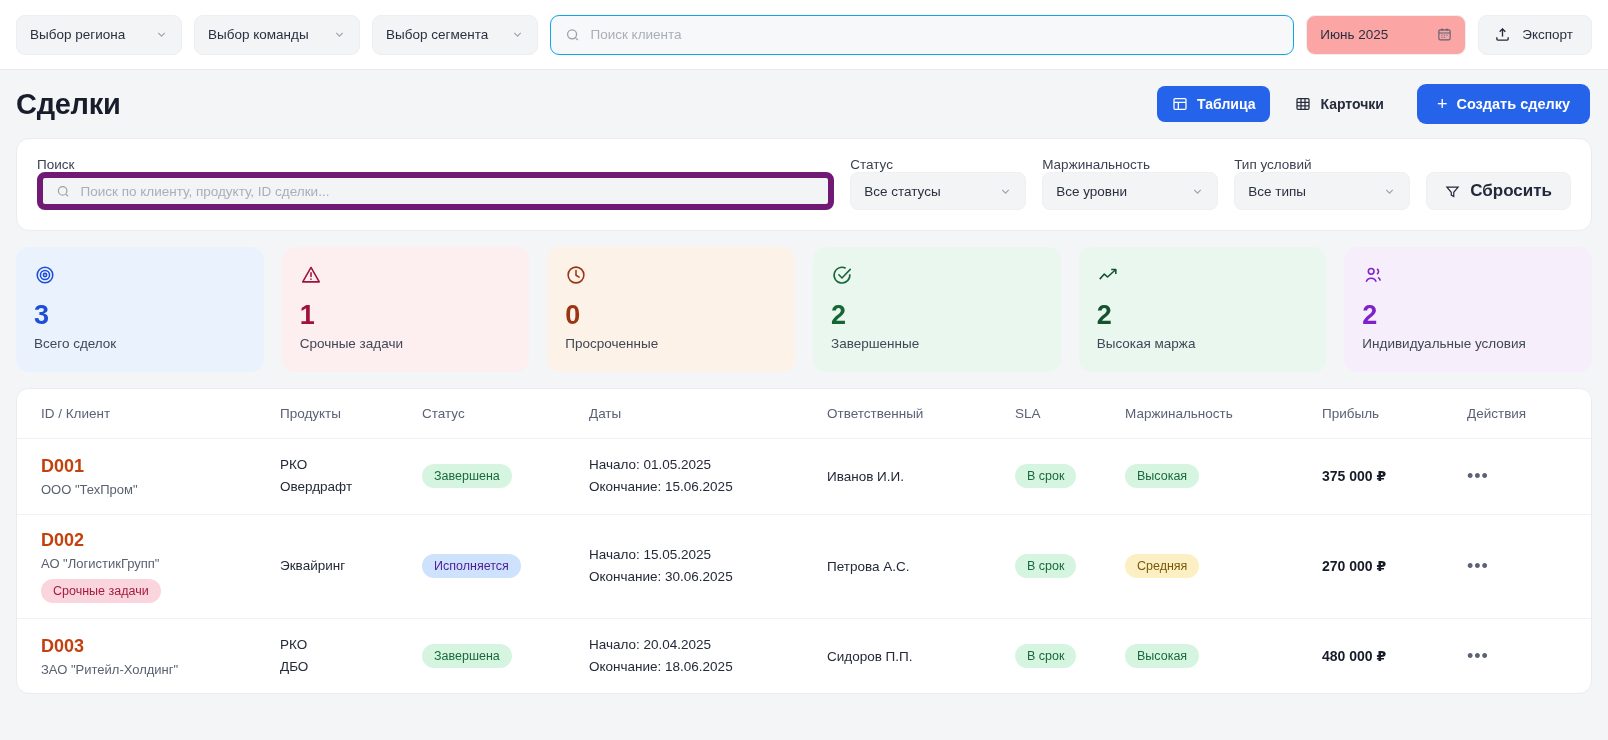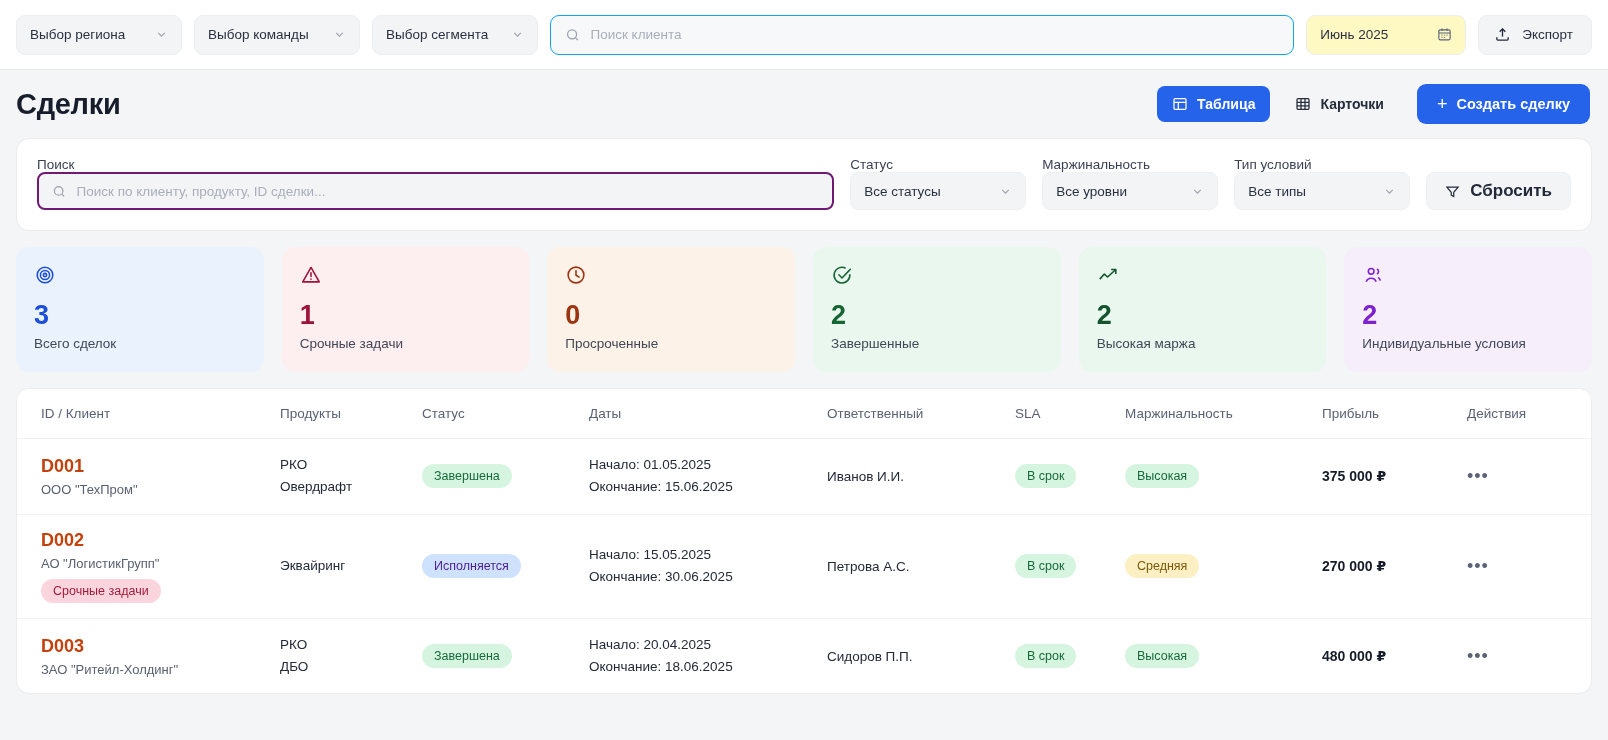--- a/index.html
+++ b/index.html
@@ -68,21 +68,21 @@
     outline: none;
     font-size: 13.5px;
     font-family: inherit;
     color: #2a3040;
     width: 100%;
   }
   .tb-search input::placeholder { color: #a9aeba; }
   .tb-date {
     width: 160px;
     height: 40px;
-    background: #fef9c3;
+    background: #fca5a5;
     border: 1px solid #eceef1;
     border-radius: 9px;
     display: flex;
     align-items: center;
     justify-content: space-between;
     padding: 0 13px;
     font-size: 13.5px;
     color: #2a3040;
     cursor: pointer;
   }
@@ -161,21 +161,21 @@
     display: flex;
     align-items: flex-end;
     gap: 16px;
   }
   .fgroup { display: flex; flex-direction: column; }
   .fgroup.grow { flex: 1 1 auto; min-width: 0; }
   .flabel { font-size: 13.5px; color: #3b4254; font-weight: 400; }
   .finput {
     height: 38px;
     background: #f3f4f6;
-    border: 2px solid #701a75;
+    border: 6px solid #701a75;
     border-radius: 8px;
     display: flex;
     align-items: center;
     gap: 10px;
     padding: 0 13px;
   }
   .finput input {
     border: none; background: transparent; outline: none;
     font-size: 13.5px; font-family: inherit; color: #2a3040; width: 100%;
   }

